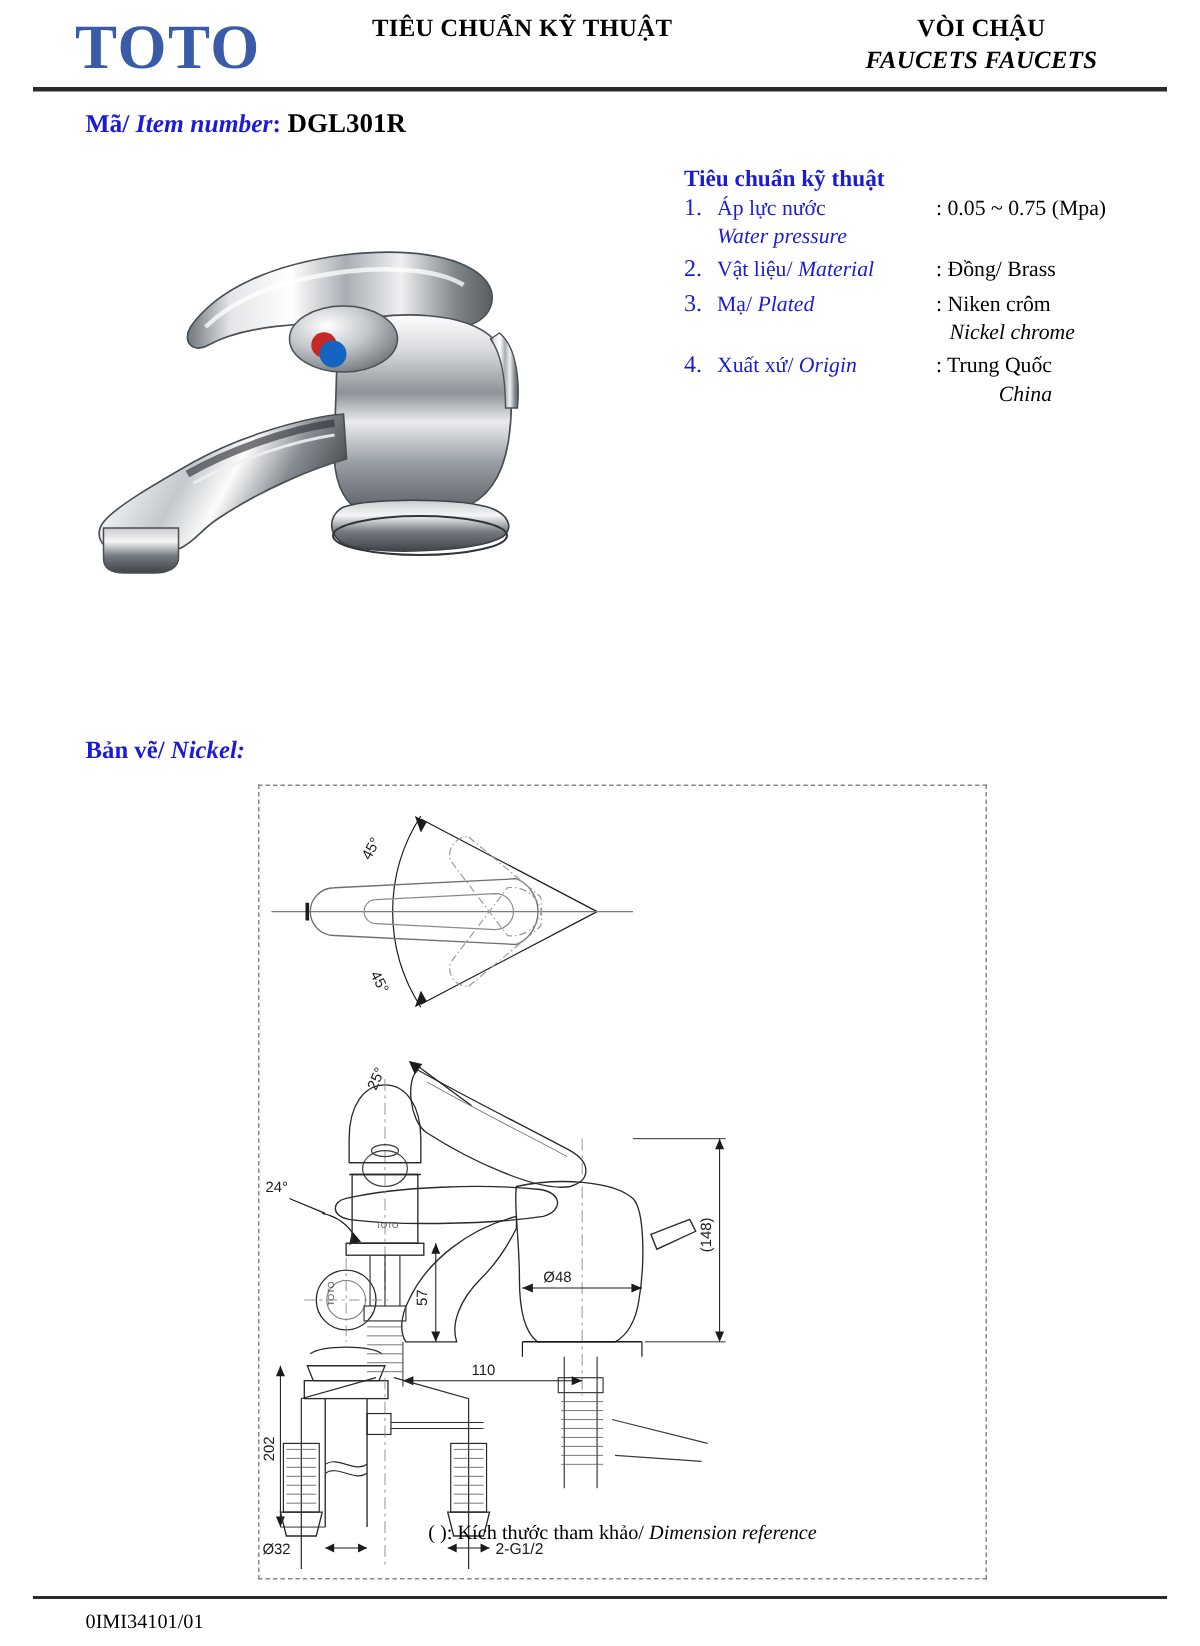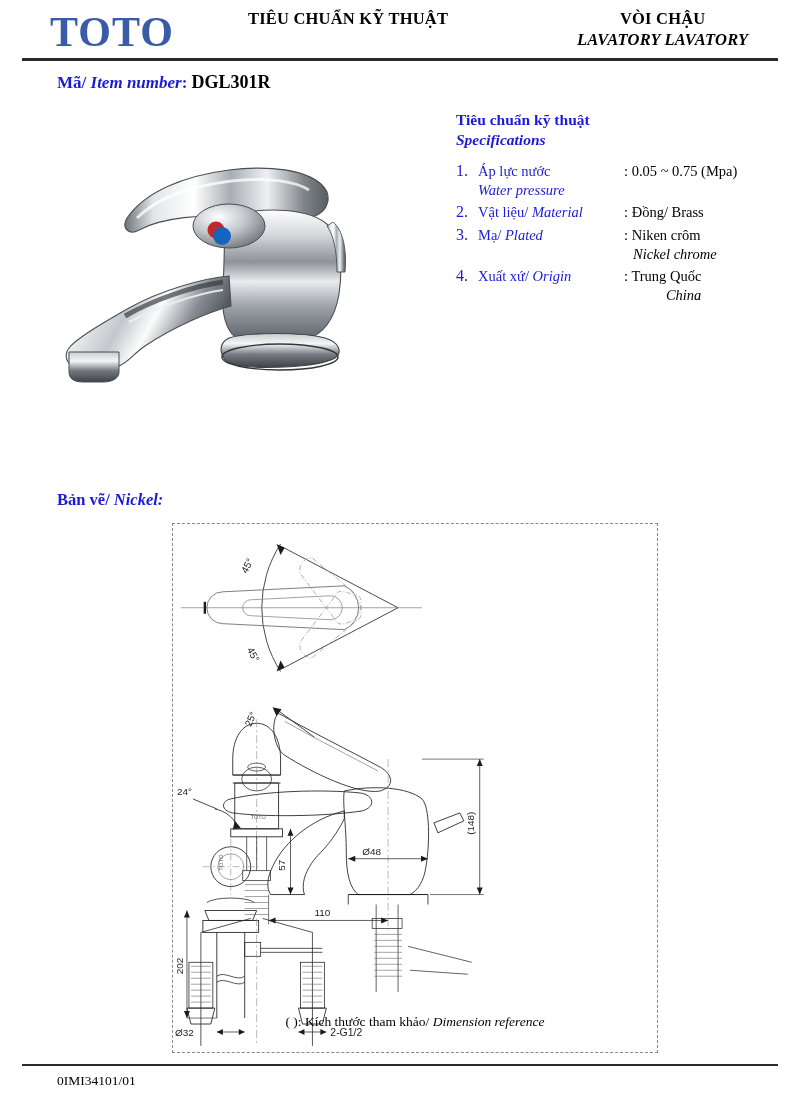--- a/index.html
+++ b/index.html
@@ -163,21 +163,21 @@
 
 <div class="header">
   <div class="logo">TOTO</div>
 
   <div class="hdr-col hdr-mid">
     <div class="l1">TIÊU CHUẨN KỸ THUẬT</div>
   </div>
 
   <div class="hdr-col hdr-right">
     <div class="l1">VÒI CHẬU</div>
-    <div class="l2">LAVATORY LAVATORY</div>
+    <div class="l2">FAUCETS FAUCETS</div>
   </div>
 
   <div class="hdr-rule"></div>
 </div>
 
 <div class="item-line">
   <span class="lbl-vn">Mã</span><span class="lbl-vn">/ </span><span class="lbl-en">Item number</span><span class="colon">: </span><span class="val">DGL301R</span>
 </div>
 
 <div class="photo">
@@ -245,21 +245,20 @@
     <path d="M300 96 C 310 104, 314 124, 312 146 L 304 146 C 304 124, 300 108, 294 100 Z" fill="url(#chrome2)" stroke="#4a4f54" stroke-width="0.9"></path>
 
     <path d="M196 212 C 214 206, 270 206, 292 212 C 306 216, 310 226, 302 232
              C 284 242, 220 244, 200 238 C 186 234, 184 218, 196 212 Z" fill="url(#chromeBase)" stroke="#3f4348" stroke-width="1.1"></path>
     <ellipse cx="247" cy="231" rx="58" ry="13" fill="none" stroke="#31353a" stroke-width="1.4"></ellipse>
   </svg>
 </div>
 
 <div class="spec">
   <div class="spec-title-vn">Tiêu chuẩn kỹ thuật</div>
-  <div class="spec-title-en">Specifications</div>
 
   <div class="spec-row" style="height:40px;">
     <div class="spec-num">1.</div>
     <div class="spec-label">
       <span>Áp lực nước</span>
       <span class="en-line">Water pressure</span>
     </div>
     <div class="spec-value">: 0.05 ~ 0.75 (Mpa)</div>
   </div>
 

